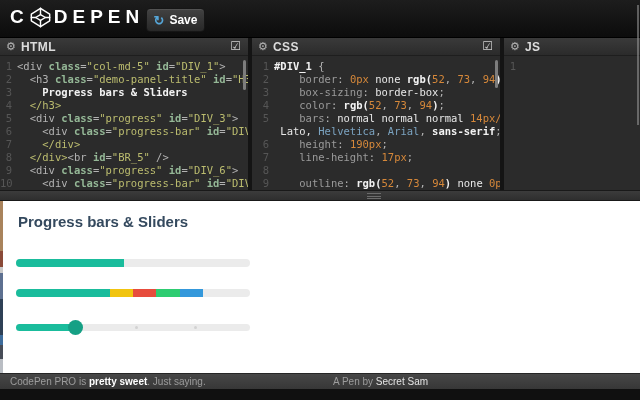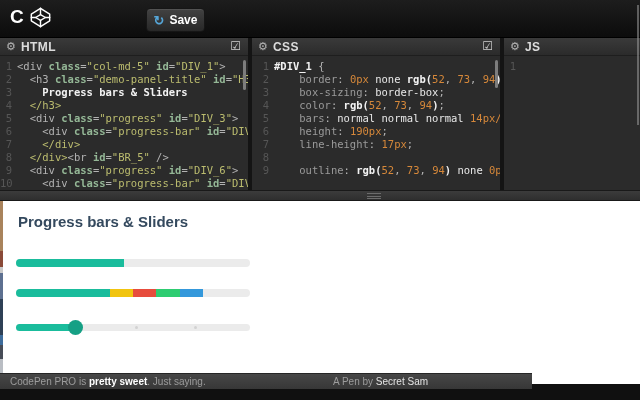--- a/index.html
+++ b/index.html
@@ -78,21 +78,21 @@
   .pseg { height:8px; }
   .slider-track { position:absolute; left:16px; top:123px; width:234px; height:7px;
     border-radius:4px; }
   .slider-fill { position:absolute; left:0; top:0; height:7px; border-radius:4px 0 0 4px; }
   .slider-handle { position:absolute; top:-4px; width:15px; height:15px;
     border-radius:50%; cursor:pointer; }
   .slider-tick { position:absolute; top:2px; width:3px; height:3px; border-radius:50%;
     background:#d2d2d2; }
 
   
-  .footer { position:absolute; left:0; top:373px; width:532px; height:16px;
+  .footer { position:absolute; left:0; top:373px; width:640px; height:16px;
     background:linear-gradient(#474747,#373737); border-top:1px solid #262626;
     font-size:10px; color:#9c9c9c; }
   .foot-left { position:absolute; left:10px; top:2px; }
   .foot-right { position:absolute; left:333px; top:2px; }
   .foot-b { color:#fff; font-weight:bold; }
   .foot-author { color:#e3e3e3; }
 </style>
 </head>
 <body>
 
@@ -102,20 +102,21 @@
     <div class="logo">
       <span>C</span>
       <svg width="21" height="21" viewBox="0 0 32 32" fill="none" stroke="#ffffff" stroke-width="2.2" stroke-linejoin="round" stroke-linecap="round">
         <polygon points="16,2 30,11 30,21 16,30 2,21 2,11"></polygon>
         <polygon points="16,11.5 23.5,16 16,20.5 8.5,16"></polygon>
         <line x1="16" y1="2" x2="16" y2="11.5"></line>
         <line x1="16" y1="20.5" x2="16" y2="30"></line>
         <line x1="2" y1="16" x2="8.5" y2="16"></line>
         <line x1="23.5" y1="16" x2="30" y2="16"></line>
       </svg>
+      <span>DEPEN</span>
     </div>
     <div class="save-btn">
       <span class="save-ic">↻</span>
       <span>Save</span>
     </div>
   </div>
 
   <div class="editor-region">
 
     <section class="panel panel-0">
@@ -143,20 +144,21 @@
         <span class="gear">⚙</span>
         <span class="ptitle">CSS</span>
         <span class="pcheck">☑</span>
       </header>
       <div class="code">
           <div class="code-line"><span class="ln">1</span><span class="code-text"><span class="tok-sel">#DIV_1</span><span class="tok-pun"> {</span></span></div>
           <div class="code-line"><span class="ln">2</span><span class="code-text"><span class="tok-prop">    border</span><span class="tok-pun">: </span><span class="tok-num">0px</span><span class="tok-val"> none </span><span class="tok-valb">rgb(</span><span class="tok-num">52</span><span class="tok-pun">, </span><span class="tok-num">73</span><span class="tok-pun">, </span><span class="tok-num">94</span><span class="tok-valb">)</span></span></div>
           <div class="code-line"><span class="ln">3</span><span class="code-text"><span class="tok-prop">    box-sizing</span><span class="tok-pun">: </span><span class="tok-val">border-box</span><span class="tok-pun">;</span></span></div>
           <div class="code-line"><span class="ln">4</span><span class="code-text"><span class="tok-prop">    color</span><span class="tok-pun">: </span><span class="tok-valb">rgb(</span><span class="tok-num">52</span><span class="tok-pun">, </span><span class="tok-num">73</span><span class="tok-pun">, </span><span class="tok-num">94</span><span class="tok-valb">)</span><span class="tok-pun">;</span></span></div>
           <div class="code-line"><span class="ln">5</span><span class="code-text"><span class="tok-prop">    bars</span><span class="tok-pun">: </span><span class="tok-val">normal normal normal </span><span class="tok-num">14px/17px</span></span></div>
+          <div class="code-line"><span class="ln"></span><span class="code-text"><span class="tok-val"> Lato, </span><span class="tok-font2">Helvetica</span><span class="tok-pun">, </span><span class="tok-font2">Arial</span><span class="tok-pun">, </span><span class="tok-valb">sans-serif</span><span class="tok-pun">;</span></span></div>
           <div class="code-line"><span class="ln">6</span><span class="code-text"><span class="tok-prop">    height</span><span class="tok-pun">: </span><span class="tok-num">190px</span><span class="tok-pun">;</span></span></div>
           <div class="code-line"><span class="ln">7</span><span class="code-text"><span class="tok-prop">    line-height</span><span class="tok-pun">: </span><span class="tok-num">17px</span><span class="tok-pun">;</span></span></div>
           <div class="code-line"><span class="ln">8</span></div>
           <div class="code-line"><span class="ln">9</span><span class="code-text"><span class="tok-prop">    outline</span><span class="tok-pun">: </span><span class="tok-valb">rgb(</span><span class="tok-num">52</span><span class="tok-pun">, </span><span class="tok-num">73</span><span class="tok-pun">, </span><span class="tok-num">94</span><span class="tok-valb">) </span><span class="tok-val">none </span><span class="tok-num">0px</span></span></div>
         </div>
     </section>
 
     <section class="panel panel-2">
       <header class="phead">
         <span class="gear">⚙</span>

